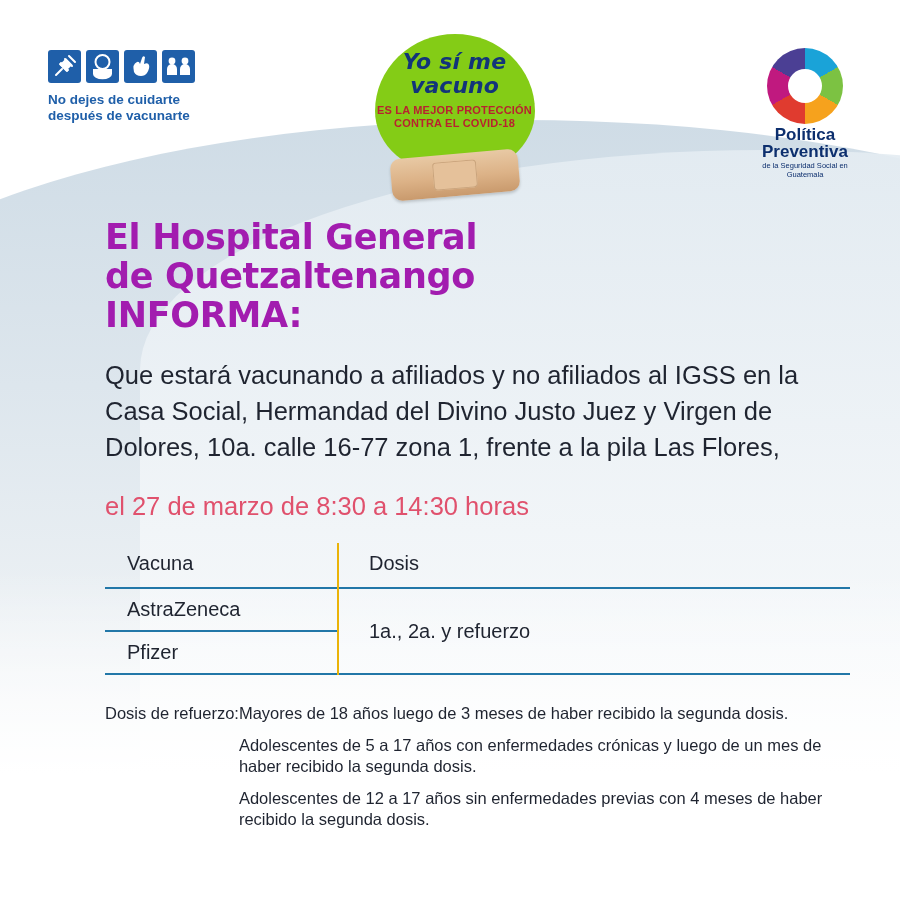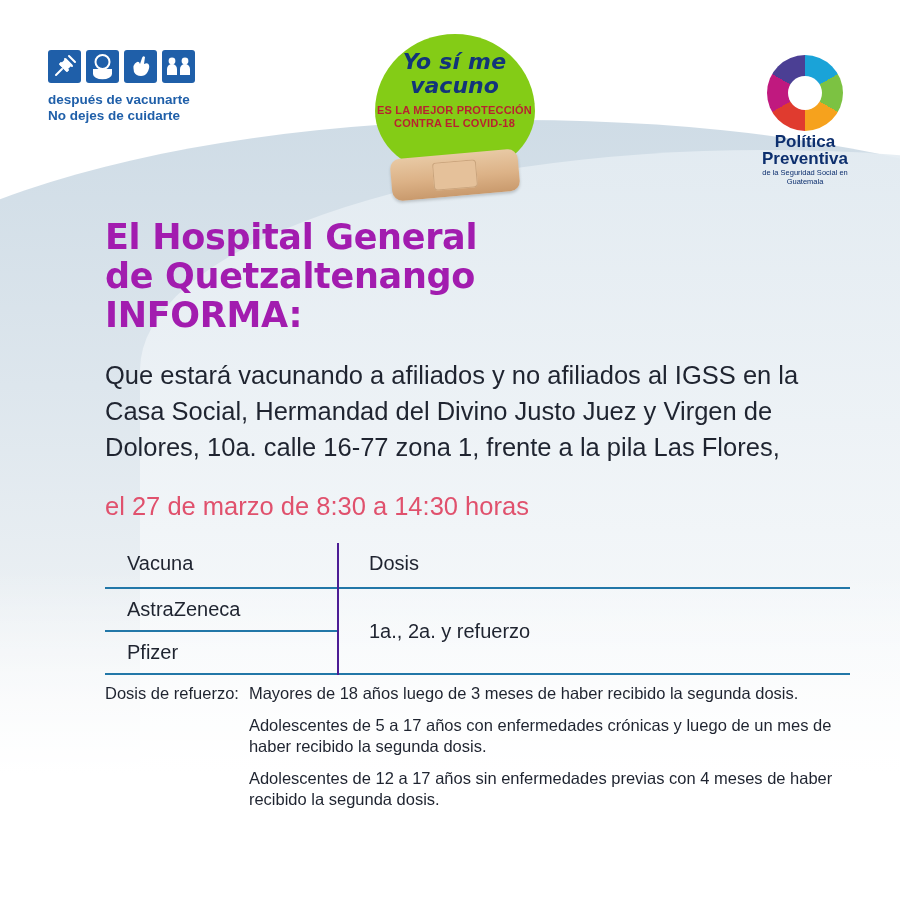--- a/index.html
+++ b/index.html
@@ -159,21 +159,21 @@
     width: 44px; height: 28px;
     background: #e5c19a;
     border-radius: 4px;
     box-shadow: inset 0 0 0 1px rgba(150,110,70,.35);
   }
 
   
   .logos {
     position: absolute;
     right: 36px;
-    top: 55px;
+    top: 48px;
     display: flex;
     align-items: flex-end;
     gap: 10px;
   }
   .logo-pp { width: 118px; text-align: center; }
   .pp-wheel {
     width: 76px; height: 76px;
     margin: 0 auto;
     border-radius: 50%;
     position: relative;
@@ -280,30 +280,30 @@
   .vax-table table {
     border-collapse: collapse;
     width: 100%;
   }
   .vax-table td {
     font-size: 20px;
     color: #1f2430;
     padding: 9px 0 9px 22px;
     vertical-align: middle;
   }
-  .col-a { width: 210px; border-right: 2px solid #4c1d95; }
+  .col-a { width: 210px; border-right: 2px solid #eab308; }
   .row-head td { padding-bottom: 12px; }
   .hr-line { border-bottom: 2px solid #2277a8; }
   .dose-cell { padding-left: 30px !important; }
 
   
   .notes {
-    margin-top: 8px;
+    margin-top: 28px;
     display: flex;
-    gap: 10px;
+    gap: 0;
     width: 760px;
   }
   .notes-label {
     font-size: 16.5px;
     color: #1f2430;
     white-space: nowrap;
     padding-top: 1px;
   }
   .notes-list p {
     margin: 0 0 11px 0;
@@ -349,22 +349,22 @@
         <div class="care-icon">
           <svg viewBox="0 0 33 33" width="33" height="33">
             <circle cx="10" cy="11" r="3.4" fill="#fff"></circle>
             <path d="M5 25 v-6 a5 5 0 0 1 10 0 v6 z" fill="#fff"></path>
             <circle cx="23" cy="11" r="3.4" fill="#fff"></circle>
             <path d="M18 25 v-6 a5 5 0 0 1 10 0 v6 z" fill="#fff"></path>
           </svg>
         </div>
       </div>
       <div class="care-text">
+        <div>No dejes de cuidarte</div>
         <div>después de vacunarte</div>
-        <div>No dejes de cuidarte</div>
       </div>
     </div>
 
     <div class="badge-block">
       <div class="badge-circle">
         <div class="badge-l1">Yo sí me</div>
         <div class="badge-l2">vacuno</div>
         <div class="badge-l3">ES LA MEJOR PROTECCIÓN</div>
         <div class="badge-l4">CONTRA EL COVID-18</div>
       </div>

